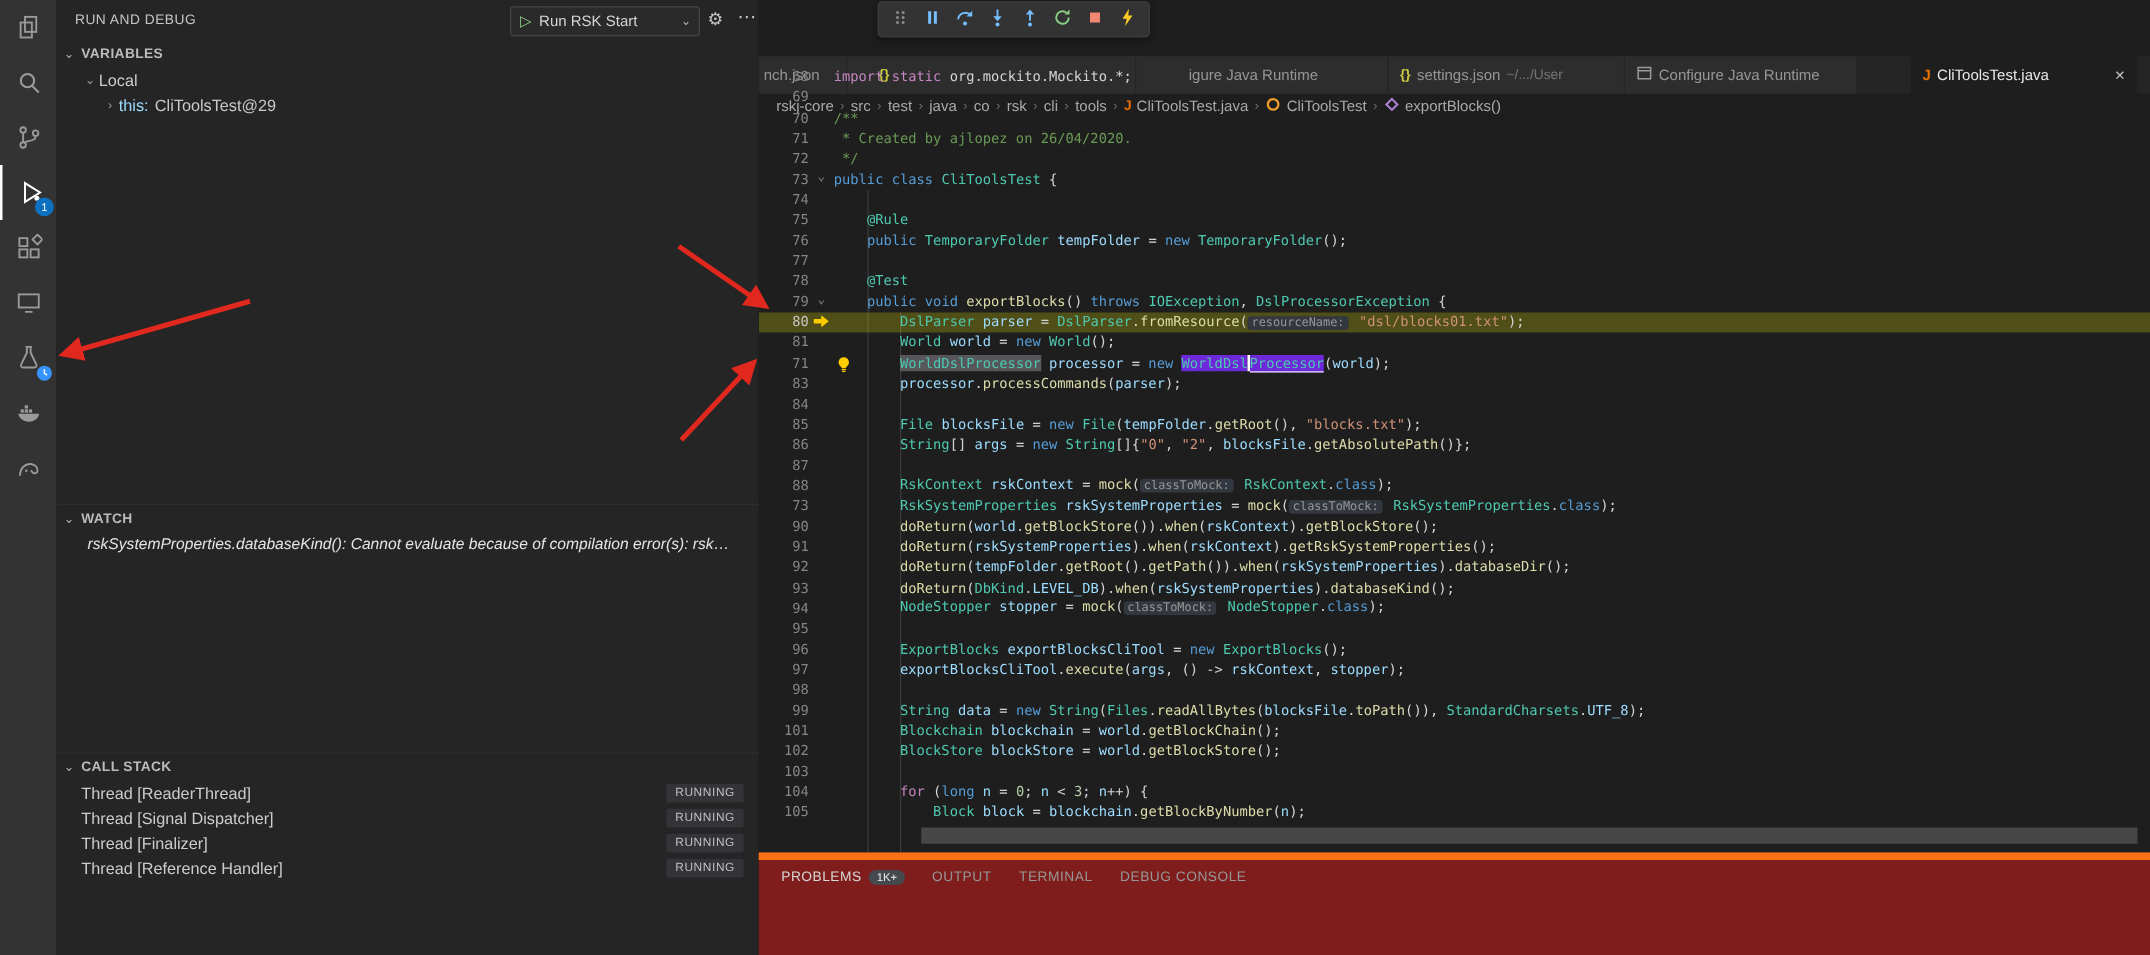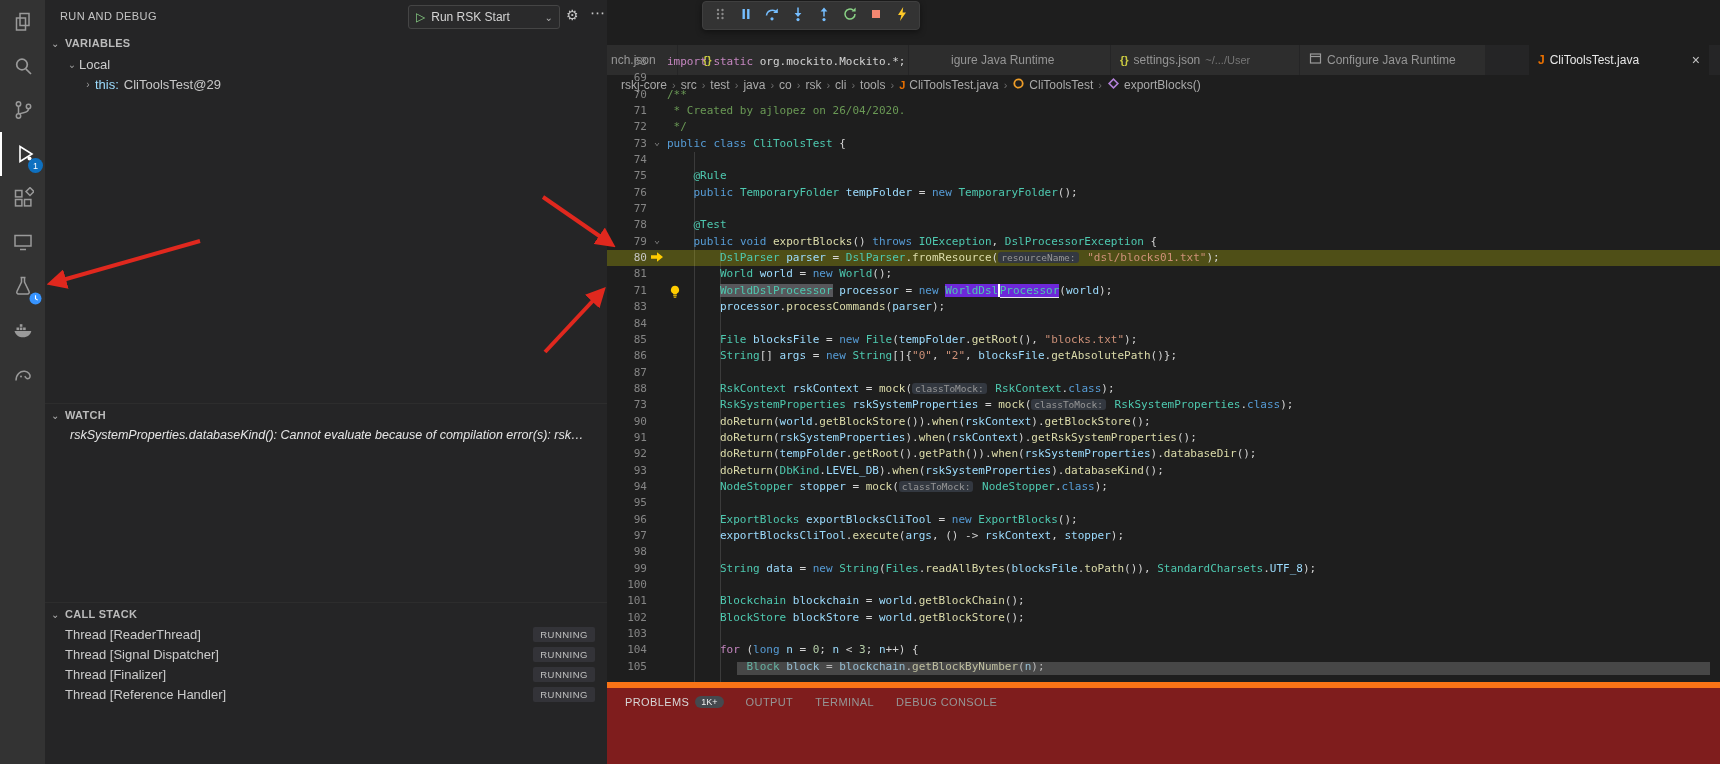--- a/index.html
+++ b/index.html
@@ -538,25 +538,20 @@
           <span class="ln">98</span>
           <span class="glyph"></span>
           <span class="ltext"></span>
         </div>
         <div class="line">
           <span class="ln">99</span>
           <span class="glyph"></span>
           <span class="ltext"><span class="tk-def">        </span><span class="tk-type">String</span><span class="tk-def"> </span><span class="tk-var">data</span><span class="tk-def"> = </span><span class="tk-kw">new</span><span class="tk-def"> </span><span class="tk-type">String</span><span class="tk-def">(</span><span class="tk-type">Files</span><span class="tk-def">.</span><span class="tk-fn">readAllBytes</span><span class="tk-def">(</span><span class="tk-var">blocksFile</span><span class="tk-def">.</span><span class="tk-fn">toPath</span><span class="tk-def">()), </span><span class="tk-type">StandardCharsets</span><span class="tk-def">.</span><span class="tk-var">UTF_8</span><span class="tk-def">);</span></span>
         </div>
         <div class="line">
-          <span class="ln">100</span>
-          <span class="glyph"></span>
-          <span class="ltext"></span>
-        </div>
-        <div class="line">
           <span class="ln">101</span>
           <span class="glyph"></span>
           <span class="ltext"><span class="tk-def">        </span><span class="tk-type">Blockchain</span><span class="tk-def"> </span><span class="tk-var">blockchain</span><span class="tk-def"> = </span><span class="tk-var">world</span><span class="tk-def">.</span><span class="tk-fn">getBlockChain</span><span class="tk-def">();</span></span>
         </div>
         <div class="line">
           <span class="ln">102</span>
           <span class="glyph"></span>
           <span class="ltext"><span class="tk-def">        </span><span class="tk-type">BlockStore</span><span class="tk-def"> </span><span class="tk-var">blockStore</span><span class="tk-def"> = </span><span class="tk-var">world</span><span class="tk-def">.</span><span class="tk-fn">getBlockStore</span><span class="tk-def">();</span></span>
         </div>
         <div class="line">

